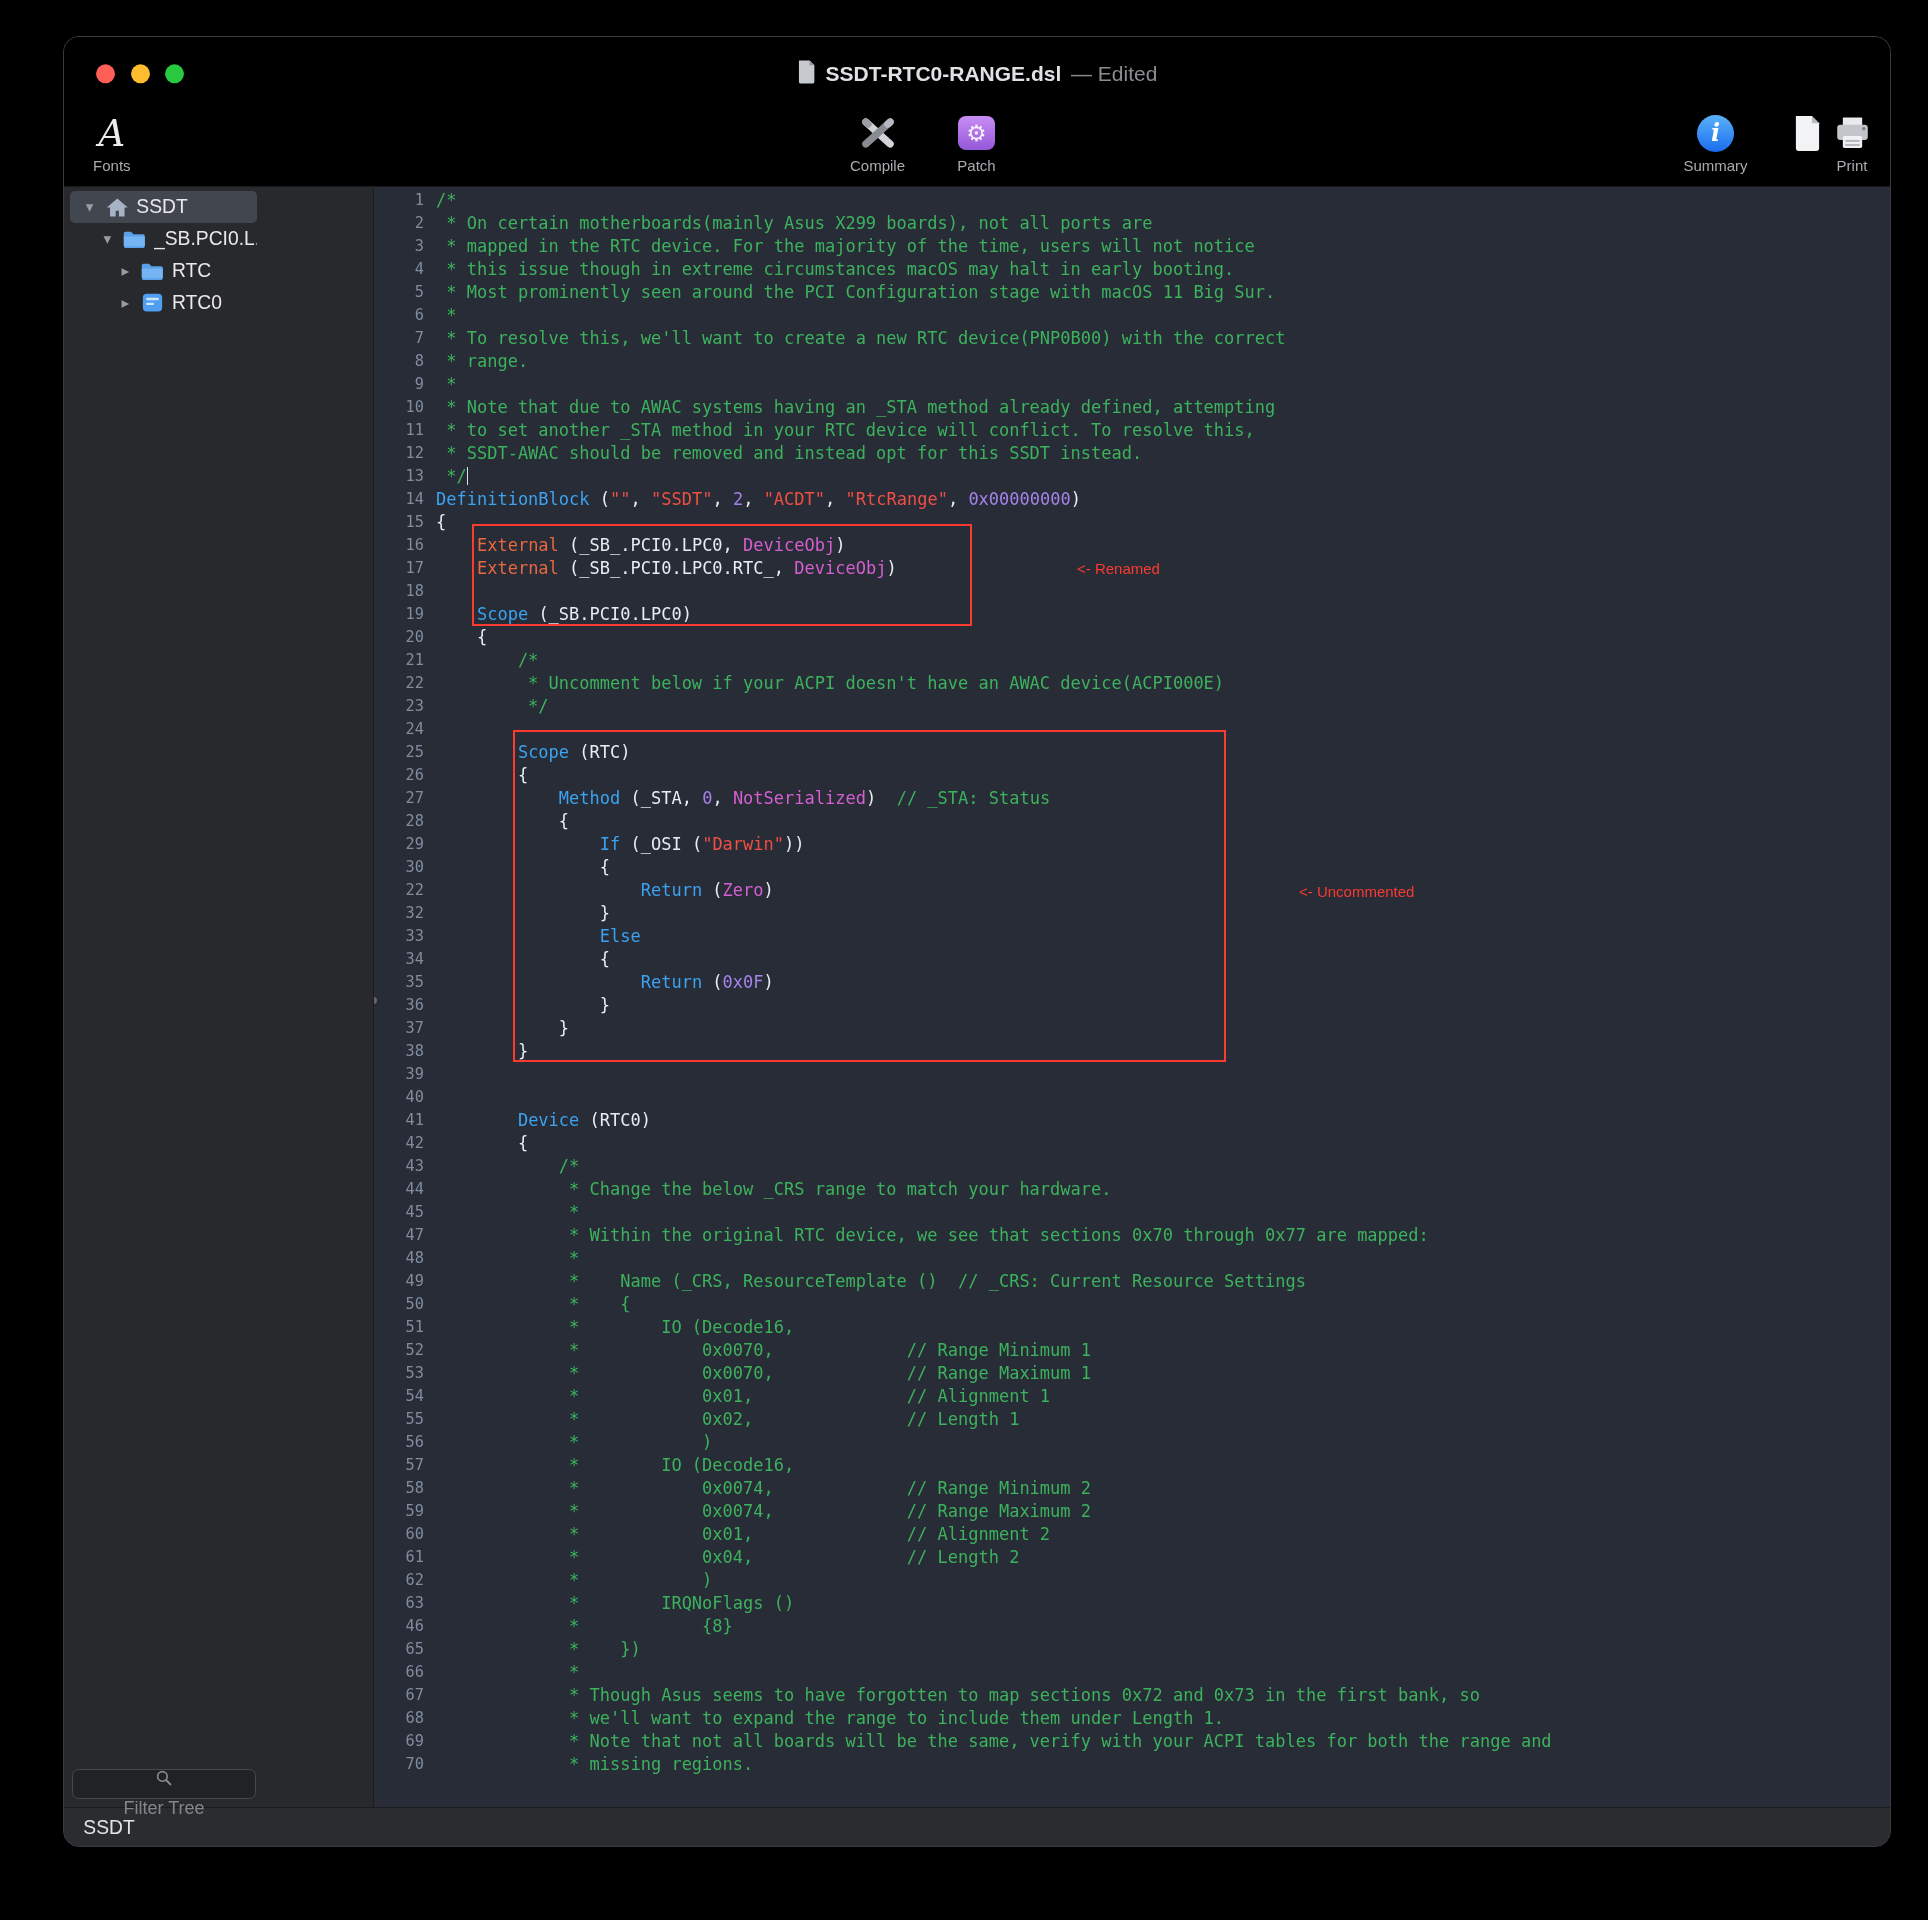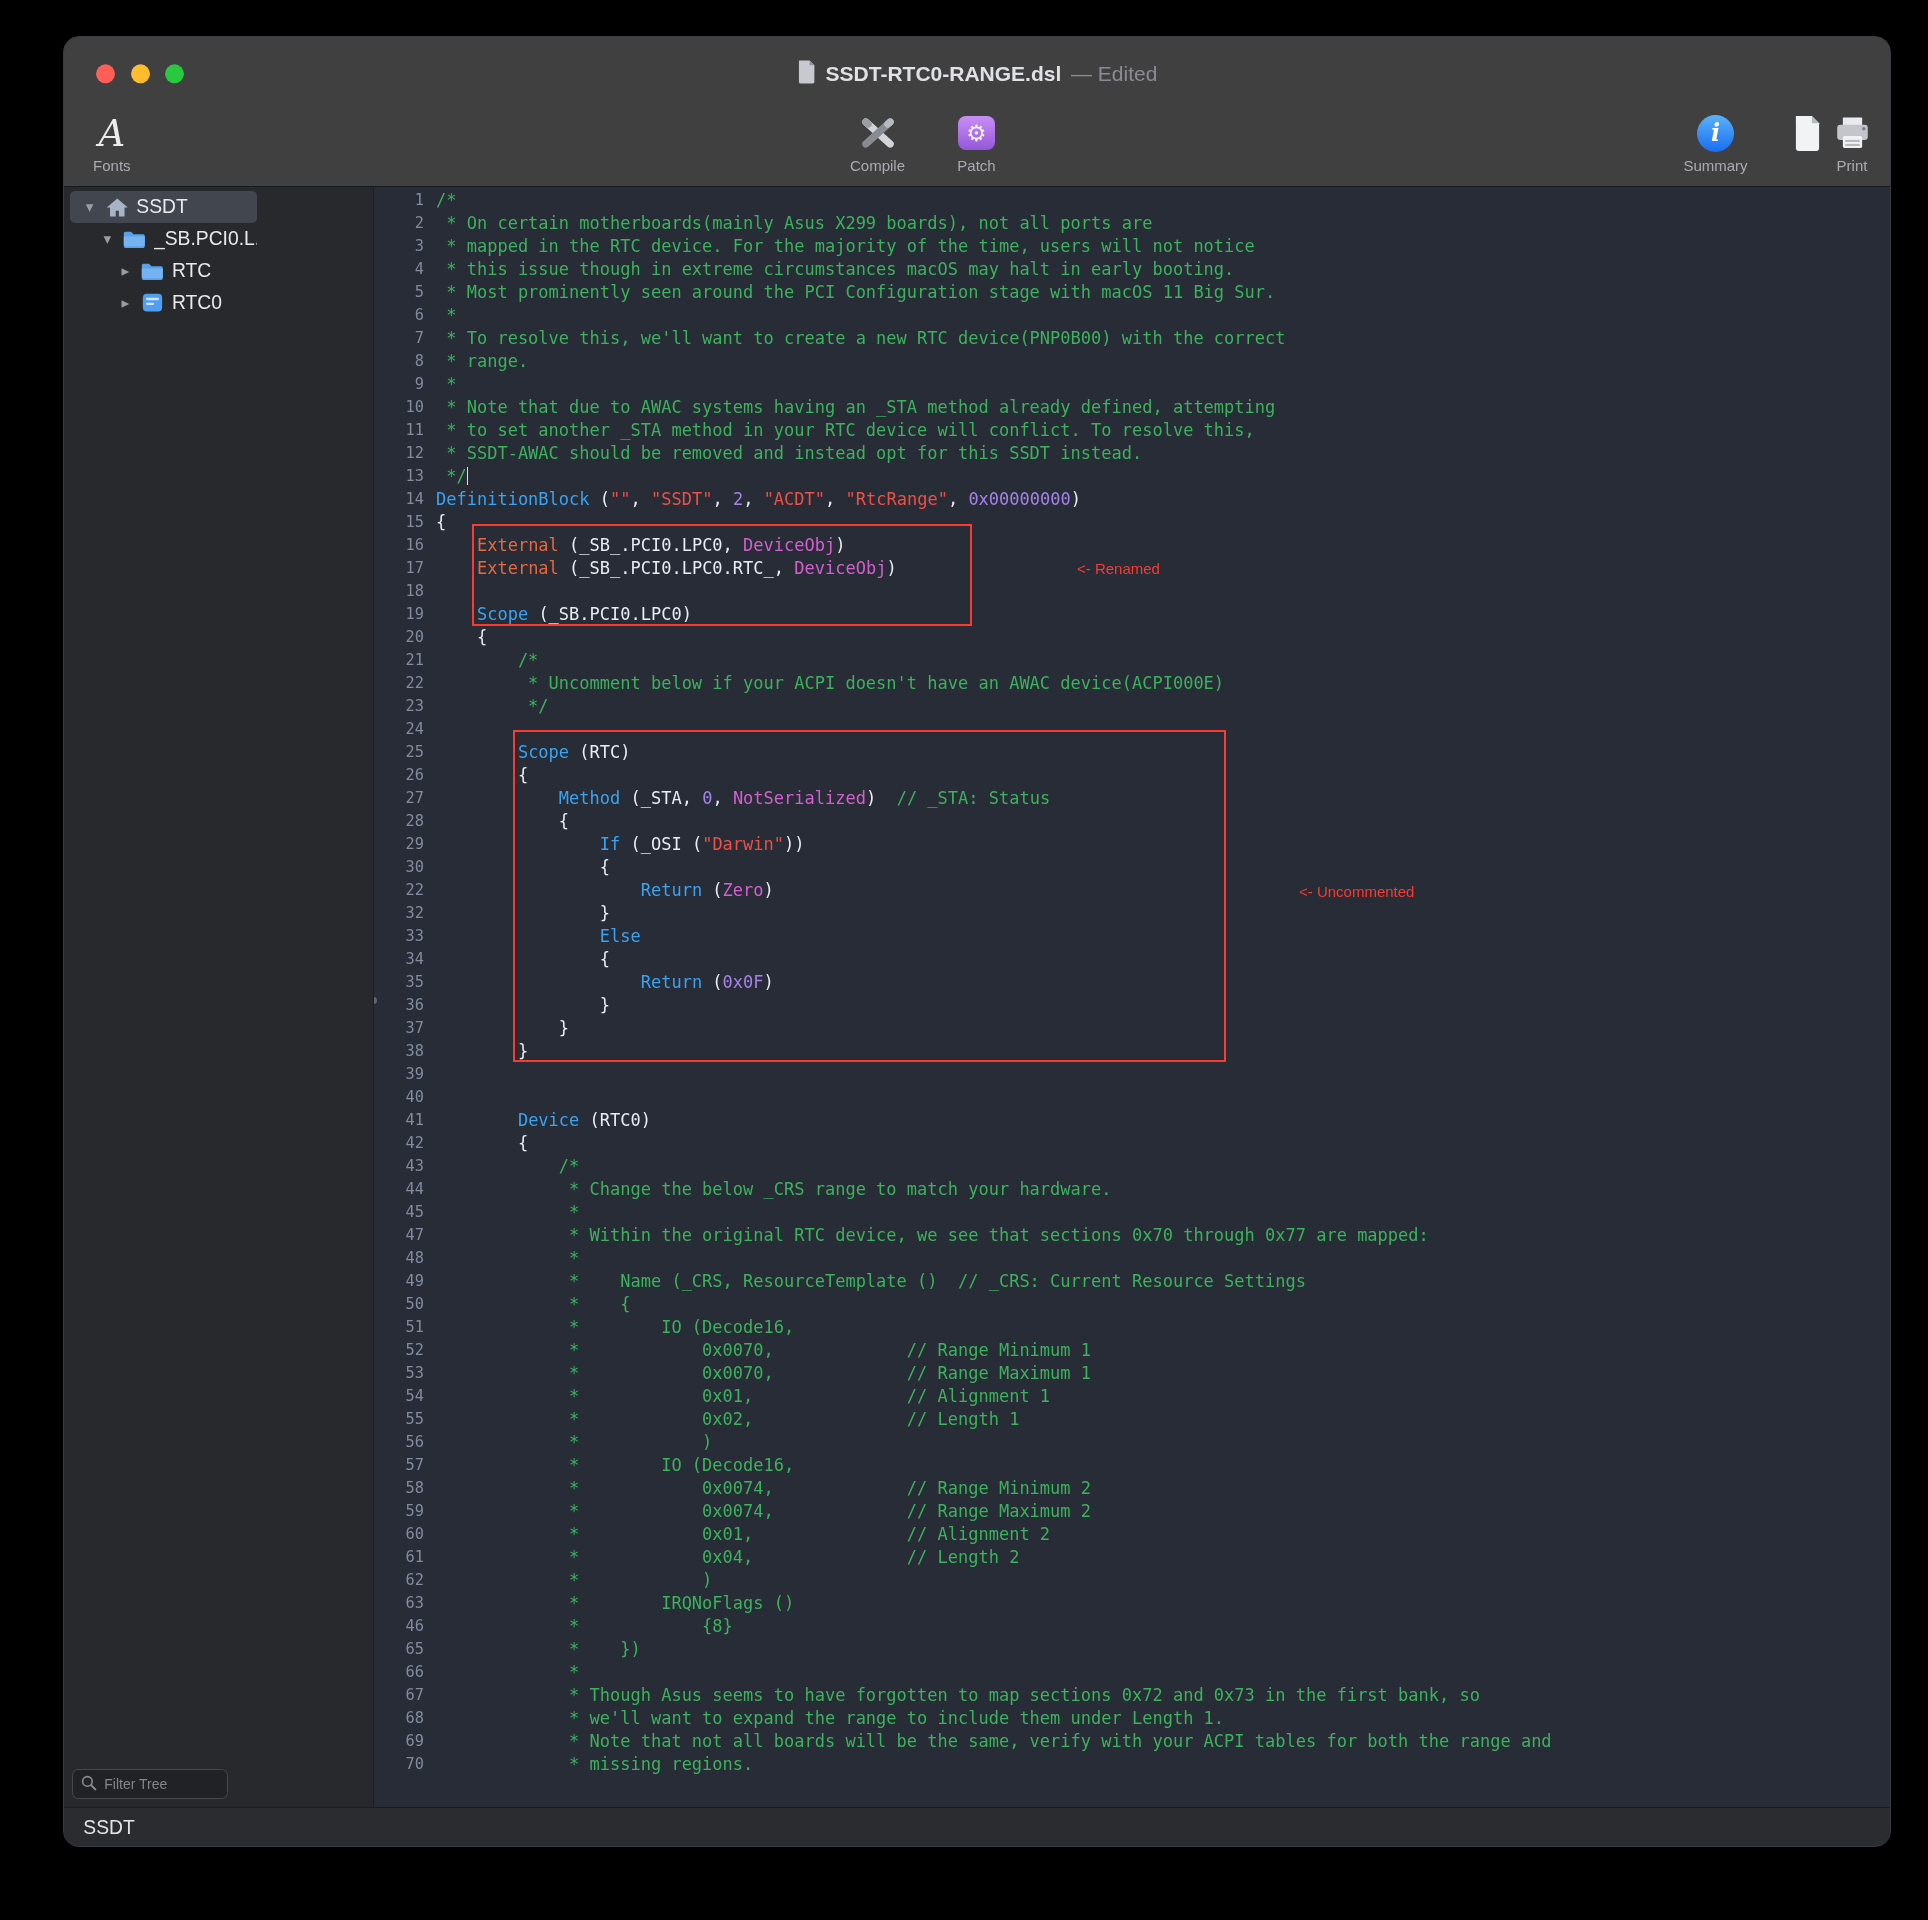--- a/index.html
+++ b/index.html
@@ -4,21 +4,21 @@
 <style>
   * { margin:0; padding:0; box-sizing:border-box; }
   html,body { background:#000; }
   .screen { position:relative; width:1928px; height:1920px; background:#000; overflow:hidden;
             font-family:"Liberation Sans", sans-serif; }
   .window { position:absolute; left:63px; top:36px; width:1828px; height:1811px;
             background:#272c37; border-radius:16px; overflow:hidden;
             box-shadow:0 32px 97px rgba(0,0,0,.75); border:0.8px solid #3a3b3f; }
 
   
-  .chrome { background:#404040; border-bottom:0.8px solid #18191b; }
+  .chrome { background:#000000; border-bottom:0.8px solid #18191b; }
   .titlebar { height:74px; position:relative; display:flex; align-items:center; justify-content:center; }
   .lights { position:absolute; left:32px; top:50%; transform:translateY(-50%); display:flex; gap:15.3px; }
   .light { width:19.3px; height:19.3px; border-radius:50%; }
   .light.red{background:#ff5f57} .light.yellow{background:#febc2e} .light.green{background:#28c840}
   .title-wrap { display:flex; align-items:center; gap:9.7px; font-size:21px; }
   .title { color:#e0e1e4; font-weight:700; }
   .title-suffix { color:#8b8c91; font-weight:400; }
 
   .toolbar { height:75px; position:relative; }
   .tb-item { position:absolute; top:0; display:flex; flex-direction:column; align-items:center; gap:2.4px; }
@@ -35,23 +35,23 @@
   
   .content { display:flex; height:1620px; position:relative; }
   .sidebar { width:310px; flex:none; background:#28292c; border-right:0.8px solid #1c1d1f; position:relative; }
   .tree { padding-top:4px; }
   .tree-row { height:32px; display:flex; align-items:center; gap:7.3px; width:187px; margin-left:6.4px;
               border-radius:4.8px; color:#e9e9ec; font-size:19.3px; }
   .tree-row.selected { background:#42464f; }
   .chev { color:#9b9ca1; font-size:15.3px; width:16px; text-align:center; flex:none; }
   .ticon { width:24px; height:22.6px; display:flex; align-items:center; justify-content:center; flex:none; }
   .tlabel { white-space:nowrap; overflow:hidden; }
-  .filter { position:absolute; left:8px; bottom:8px; width:156px; height:30px; border:0.8px solid #47484d;
+  .filter { position:absolute; left:8px; bottom:8px; width:184px; height:30px; border:0.8px solid #47484d;
             background:#212226; border-radius:6.4px; display:flex; align-items:center; gap:7.3px; padding:0 8px;
-            color:#85868b; font-size:14px; }
+            color:#85868b; font-size:18px;flex-direction:column; }
 
   .editor { flex:1; position:relative; background:#272c37; padding-top:1.6px; overflow:hidden; }
   .divider-dot { position:absolute; left:-4px; top:50%; width:7.3px; height:7.3px; border-radius:50%; background:#62656d; }
   .cl { display:flex; height:23px; line-height:23px; font-family:"DejaVu Sans Mono", monospace; }
   .ln { width:50px; flex:none; text-align:right; color:#828c9d; font-size:15.3px; }
   .ct { margin-left:12px; white-space:pre; font-size:17px; color:#e9ecf2; }
   .c{color:#3db25c} .k{color:#3ba3f0} .e{color:#e8683f} .s{color:#ef4f45}
   .n{color:#a583e8} .t{color:#d55fd0} .p{color:#e9ecf2}
   .x{display:inline-block; width:1.6px; height:18px; background:#dde1e8; vertical-align:-3.2px;}
 

